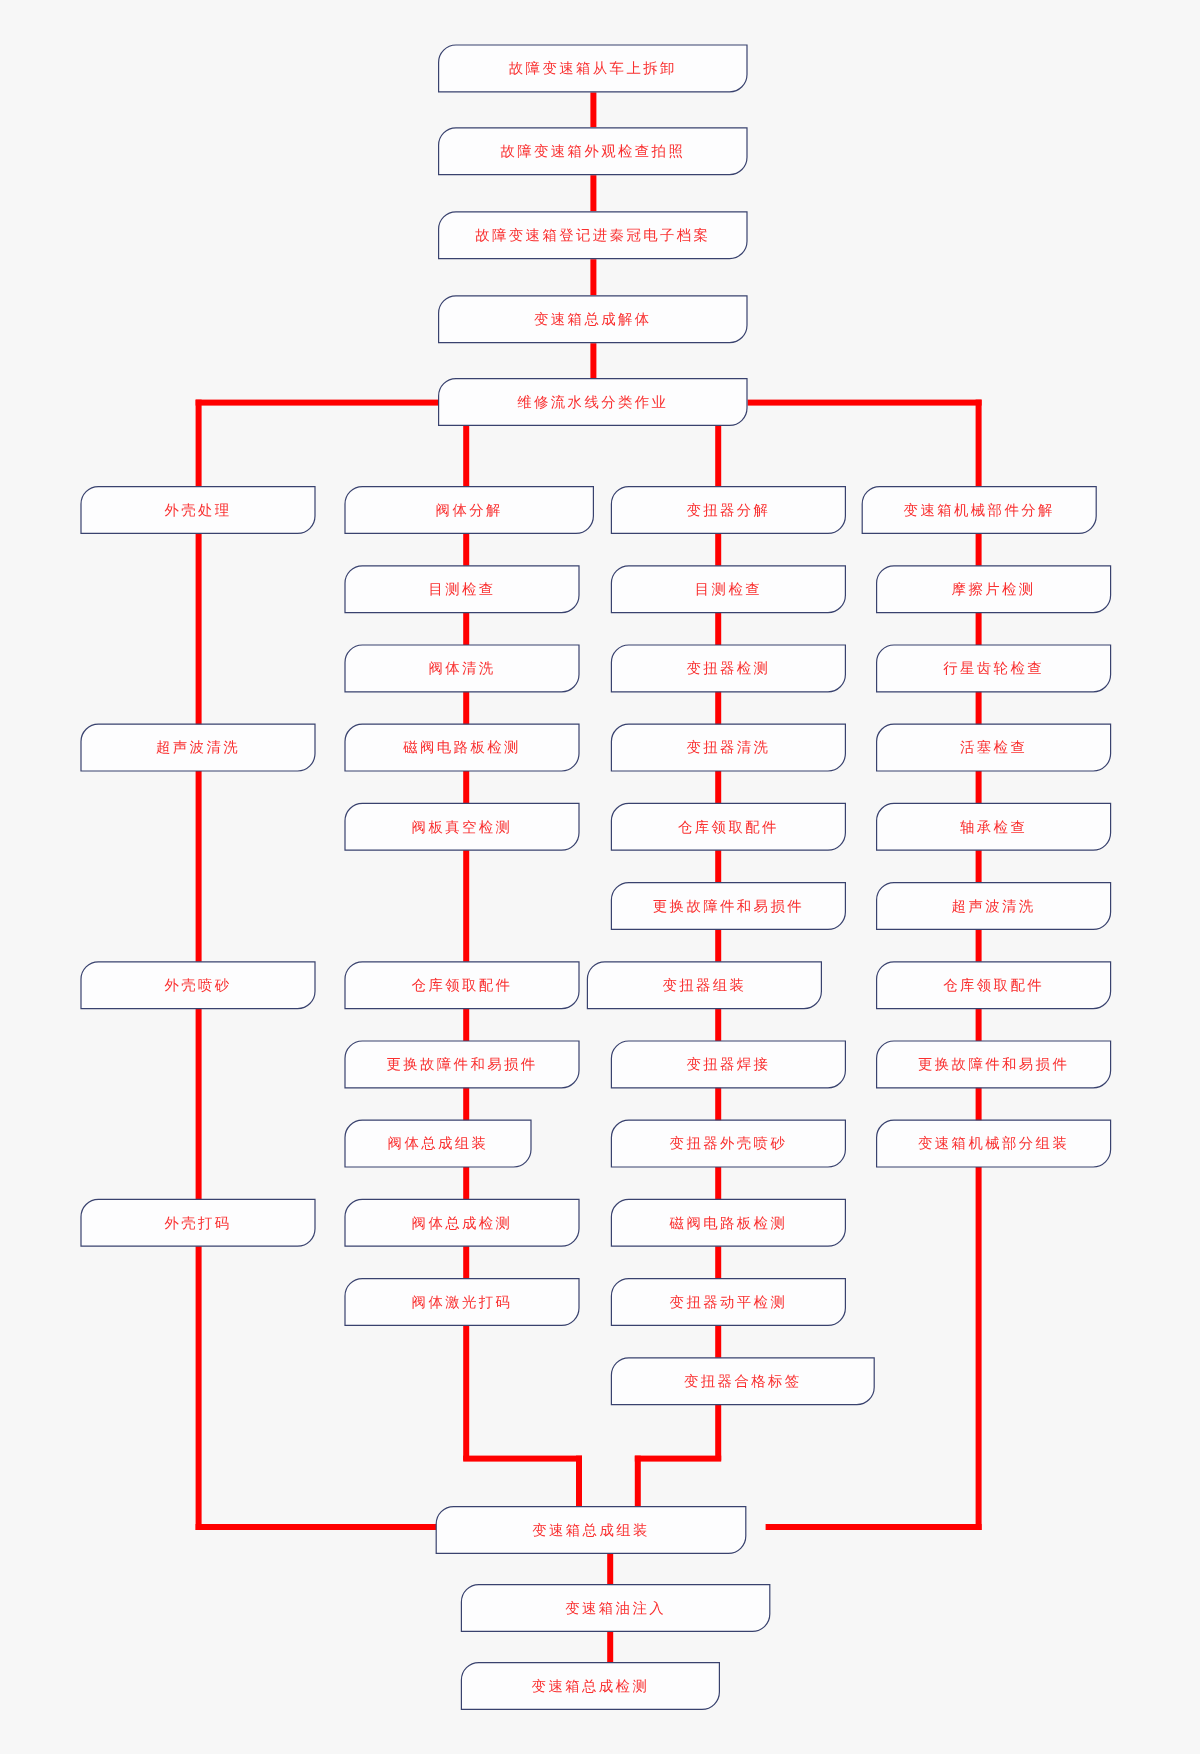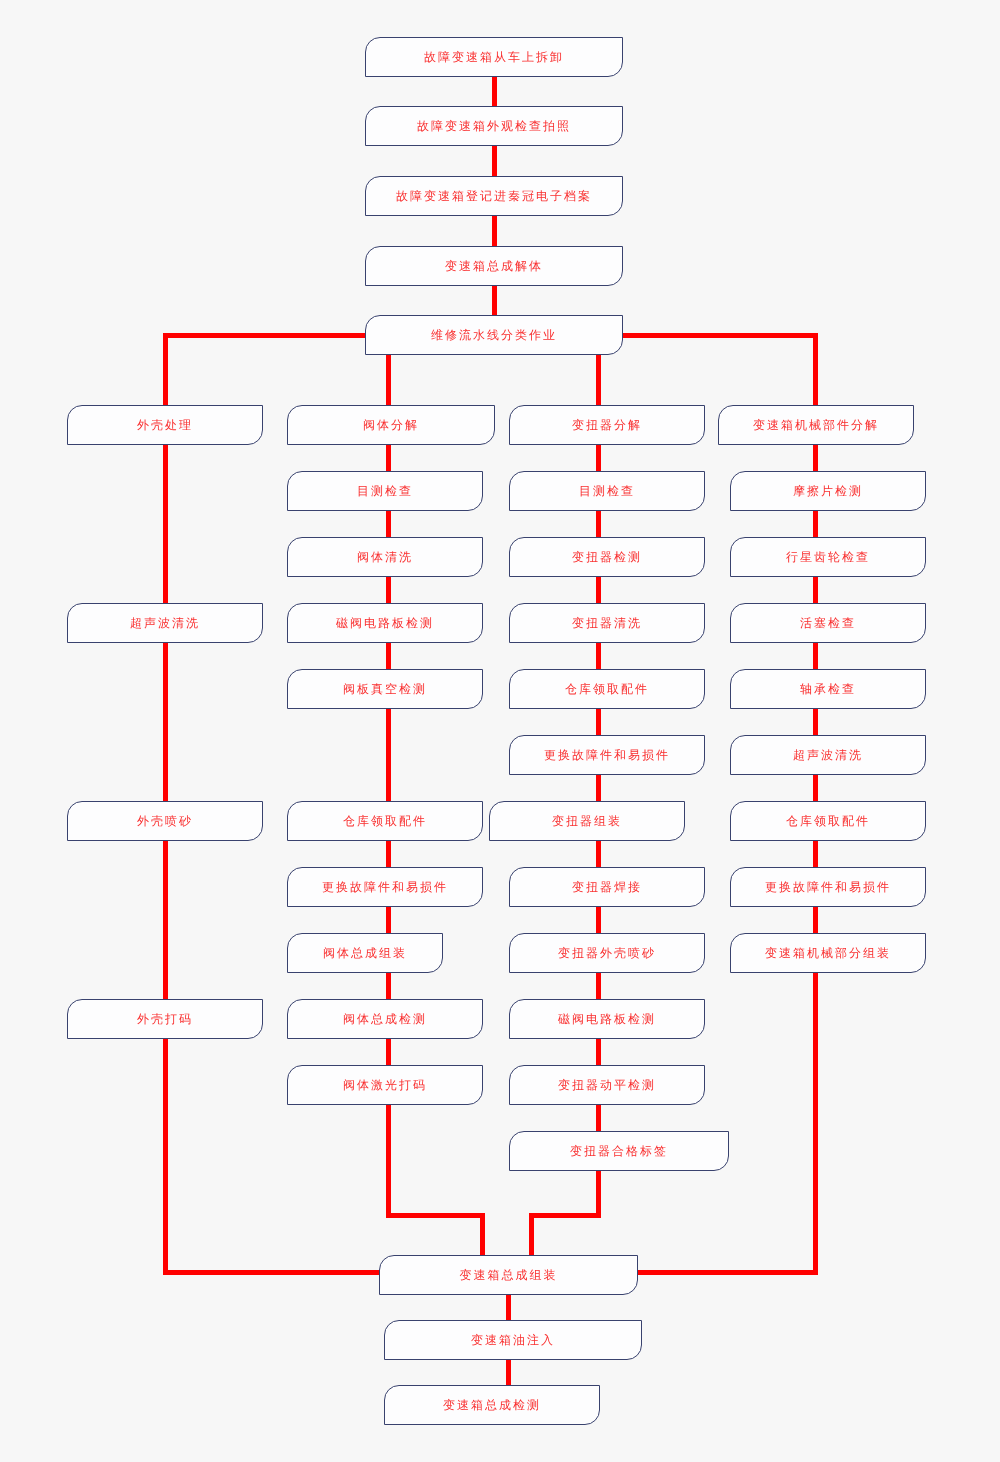--- a/index.html
+++ b/index.html
@@ -106,17 +106,17 @@
   <div class="node" style="left:718px;top:405px;width:196px">变速箱机械部件分解</div>
   <div class="node" style="left:730px;top:471px;width:196px">摩擦片检测</div>
   <div class="node" style="left:730px;top:537px;width:196px">行星齿轮检查</div>
   <div class="node" style="left:730px;top:603px;width:196px">活塞检查</div>
   <div class="node" style="left:730px;top:669px;width:196px">轴承检查</div>
   <div class="node" style="left:730px;top:735px;width:196px">超声波清洗</div>
   <div class="node" style="left:730px;top:801px;width:196px">仓库领取配件</div>
   <div class="node" style="left:730px;top:867px;width:196px">更换故障件和易损件</div>
   <div class="node" style="left:730px;top:933px;width:196px">变速箱机械部分组装</div>
 
-  <div class="node" style="left:379px;top:1255px;width:259px">变速箱总成组装</div>
+  <div class="node" style="left:363px;top:1255px;width:259px">变速箱总成组装</div>
   <div class="node" style="left:384px;top:1320px;width:258px">变速箱油注入</div>
   <div class="node" style="left:384px;top:1385px;width:216px">变速箱总成检测</div>
 
 </div>
 
 </body></html>

